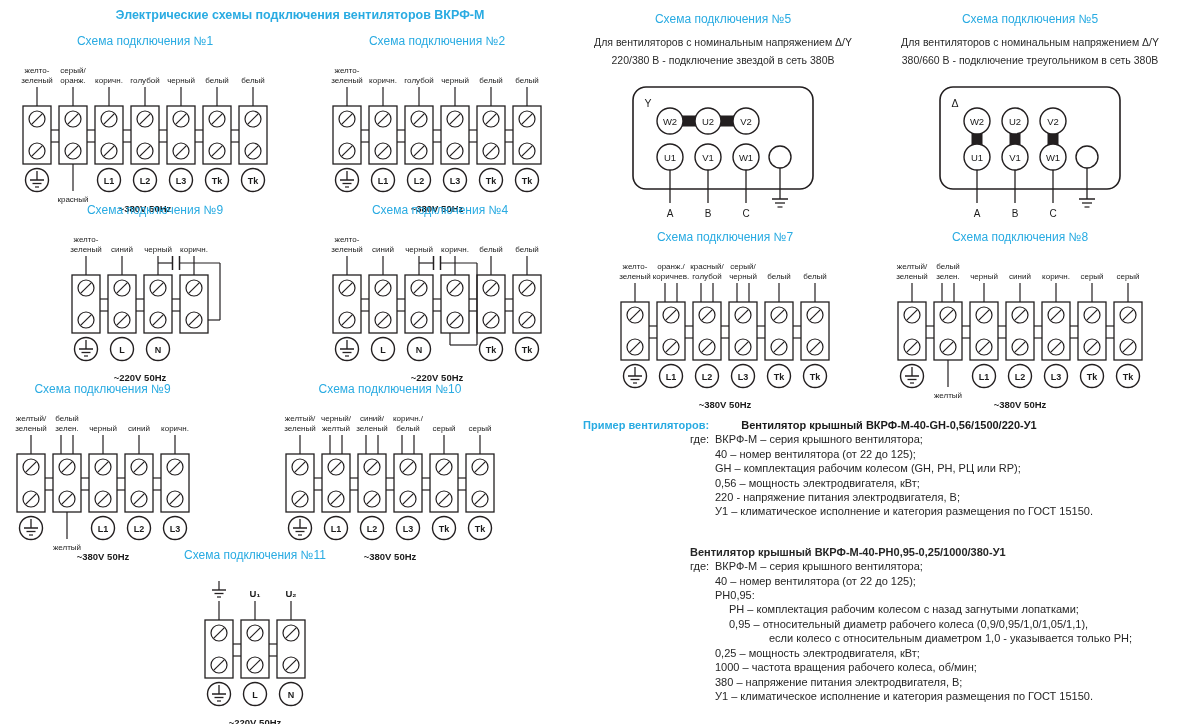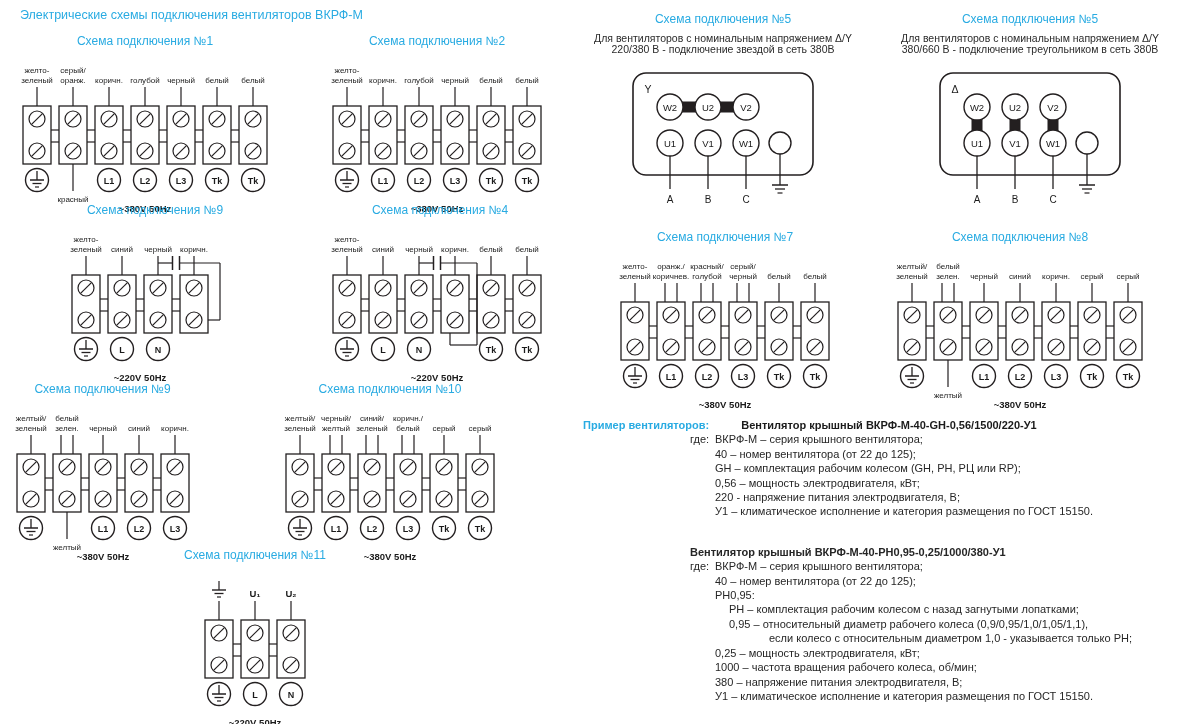--- a/index.html
+++ b/index.html
@@ -1,22 +1,22 @@
 <!DOCTYPE html>
 <html><head>
 <meta charset="utf-8">
 <style>
   html,body{margin:0;padding:0;background:#fff;}
   body{font-family:"Liberation Sans", sans-serif;}
   .page{position:relative;width:1184px;height:724px;background:#fff;overflow:hidden;color:#1b1b1b;}
-  .main-title{position:absolute;left:20px;top:8px;width:560px;
-    font-size:12.5px;font-weight:normal;color:#29abe2;}
+  .main-title{position:absolute;left:20px;top:8px;width:560px;text-align:center;
+    font-size:12.5px;font-weight:bold;color:#29abe2;}
   .scheme{position:absolute;}
   .scheme-title{font-size:12px;font-weight:normal;color:#29abe2;text-align:center;white-space:nowrap;}
-  .desc{font-size:10.5px;line-height:11px;color:#2b2b2b;text-align:center;margin-top:7px;padding:0 6px;}
+  .desc{font-size:10.5px;line-height:18px;color:#2b2b2b;text-align:center;margin-top:7px;padding:0 6px;}
   .diagram{margin-top:12px;}
   .diagram svg{display:block;margin:0 auto;}
   #s1{left:15px;top:34px;width:260px;}
   #s2{left:325px;top:34px;width:224px;}
   #s3{left:45px;top:203px;width:220px;}
   #s4{left:325px;top:203px;width:230px;}
   #s5{left:583px;top:12px;width:280px;}
   #s6{left:890px;top:12px;width:280px;}
   #s7{left:585px;top:230px;width:280px;}
   #s8{left:880px;top:230px;width:280px;}

